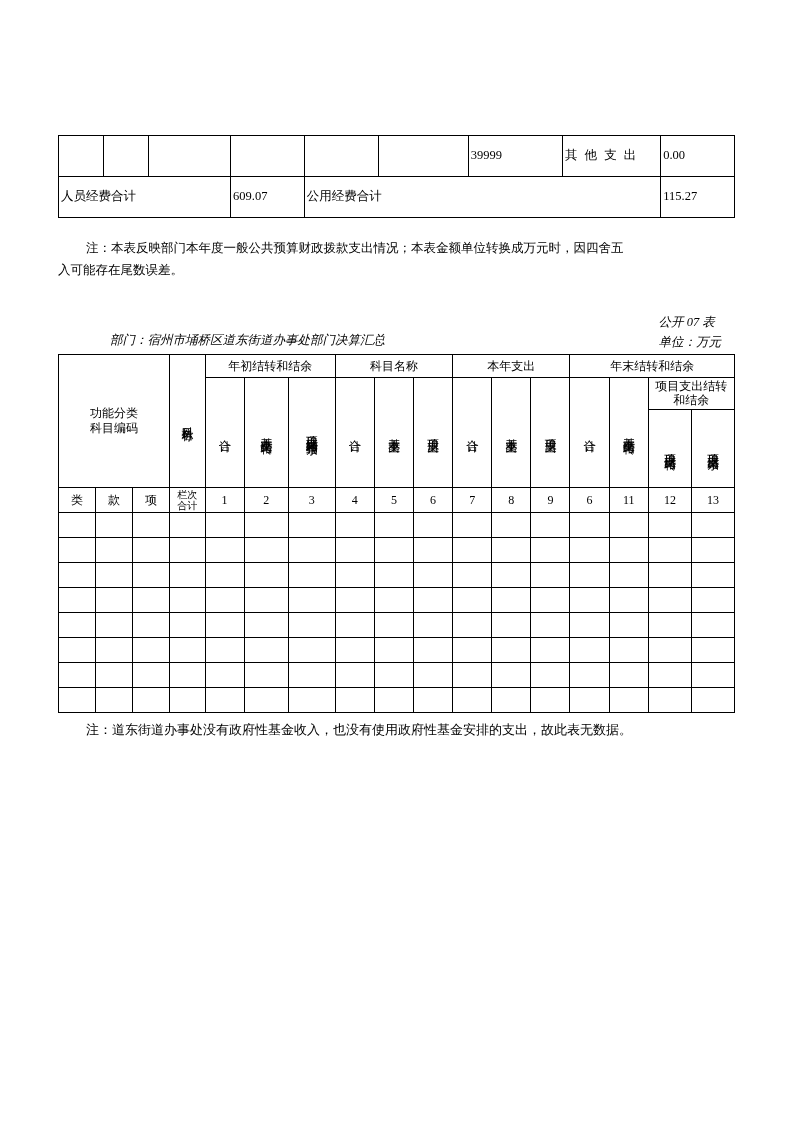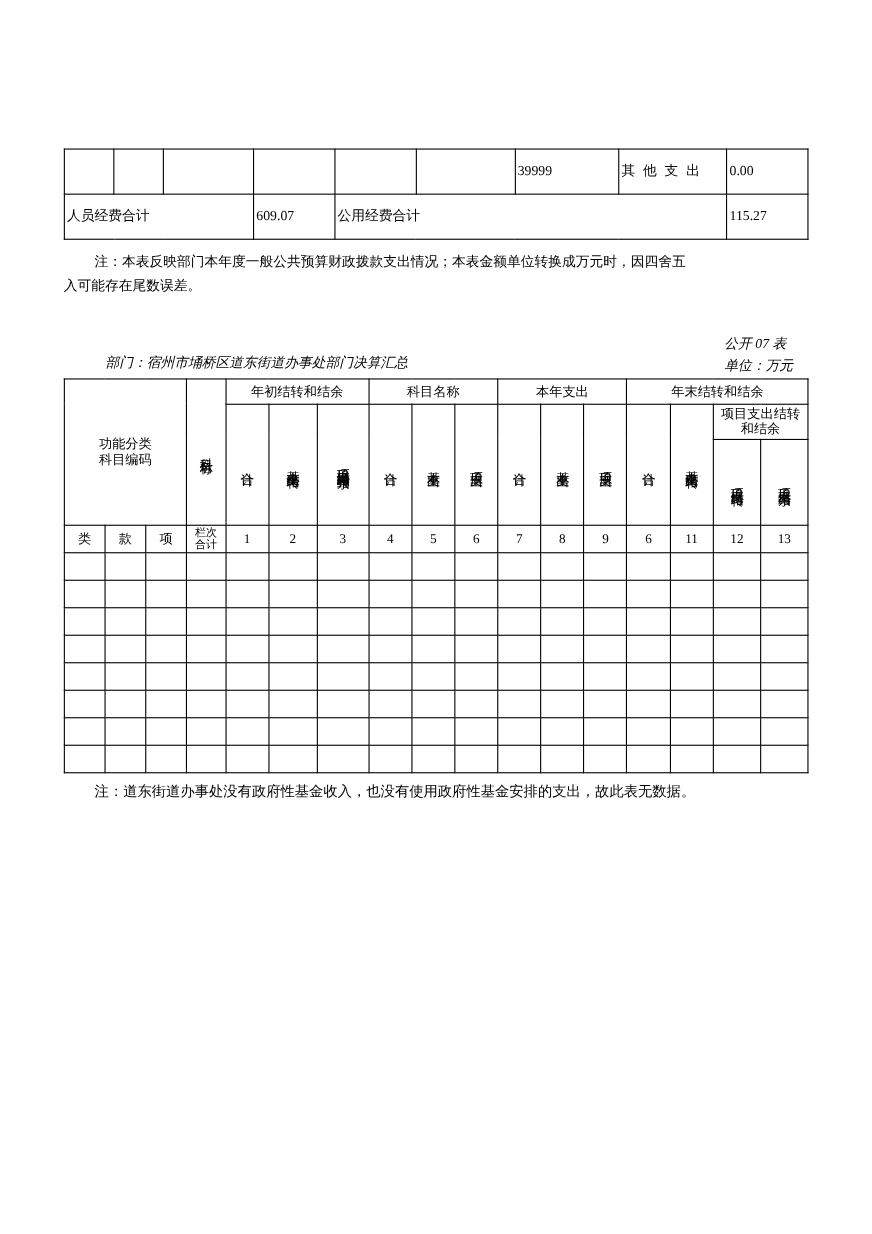--- a/index.html
+++ b/index.html
@@ -41,21 +41,21 @@
   .h-row1 td { height: 34px; }
   .h-row2 td { height: 34px; }
   .spread {
     letter-spacing: 2px;
   }
 
   
   .note {
     font-size: 12.5px;
     line-height: 1.75;
-    margin-top: 10px;
+    margin-top: 20px;
     text-align: justify;
     text-indent: 0;
   }
   .note .ind { padding-left: 28px; }
 
   
   .sec-title {
     text-align: center;
     font-size: 20px;
     font-weight: bold;
@@ -74,21 +74,21 @@
   }
   .meta-right {
     position: absolute;
     right: 14px;
     top: 0;
     text-align: left;
     line-height: 1.6;
   }
   .meta-left {
     position: absolute;
-    left: 38px;
+    left: 52px;
     top: 18px;
     line-height: 1.6;
   }
 
   
   .main-table {
     border-collapse: collapse;
     width: 100%;
     table-layout: fixed;
     margin-top: 2px;

